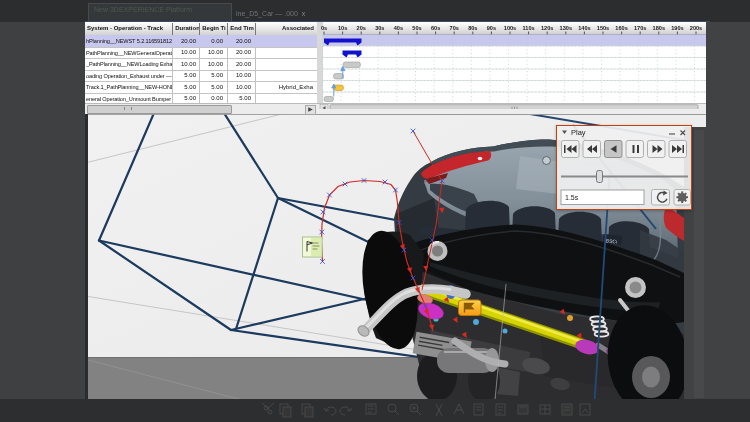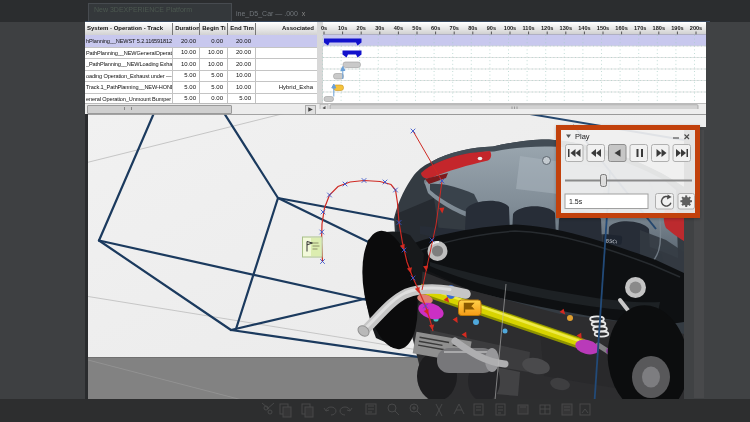--- a/index.html
+++ b/index.html
@@ -433,21 +433,21 @@
         <path d="M262,6 h6"></path>
       <rect x="282" y="4" width="10" height="9"></rect>
         <path d="M282,8 h10 M287,4 v9"></path>
       <rect x="304" y="3" width="10" height="11" fill="#4a4a4a"></rect>
         <path d="M306,6 h6 M306,9 h6"></path>
       <rect x="322" y="3" width="10" height="11"></rect>
         <path d="M324,12 l3,-4 3,4"></path>
     </g>
   </svg>
 
-  <div class="abs" id="play" style="left:556px;top:125px;width:134px;height:83px;background:rgba(240,240,240,0.92);border:5px solid #c2410c;box-shadow:0 1px 3px rgba(0,0,0,0.25);">
+  <div class="abs" id="play" style="left:556px;top:125px;width:134px;height:83px;background:rgba(240,240,240,0.92);border:1px solid #c2410c;box-shadow:0 1px 3px rgba(0,0,0,0.25);">
     <svg width="134" height="83" viewBox="0 0 134 83" style="position:absolute;left:0;top:0;">
       <path d="M5,4.5 l5,0 -2.5,3.5 z" fill="#555"></path>
       <text x="14" y="9" font-size="7.5" fill="#222" font-family="Liberation Sans">Play</text>
       <path d="M112,8 h6" stroke="#4a4a4a" stroke-width="1.1"></path>
       <path d="M123.5,4.5 l4.5,4.5 M123.5,9 l4.5,-4.5" stroke="#4a4a4a" stroke-width="1.1"></path>
       <g>
         <rect x="4.5" y="14.5" width="17.5" height="17" rx="2" fill="#f1f1f1" stroke="#b0b0b0"></rect>
         <rect x="26" y="14.5" width="17.5" height="17" rx="2" fill="#f1f1f1" stroke="#b0b0b0"></rect>
         <rect x="47.5" y="14.5" width="17.5" height="17" rx="2" fill="#c6c6c6" stroke="#8e8e8e"></rect>
         <rect x="69" y="14.5" width="17.5" height="17" rx="2" fill="#f1f1f1" stroke="#b0b0b0"></rect>

